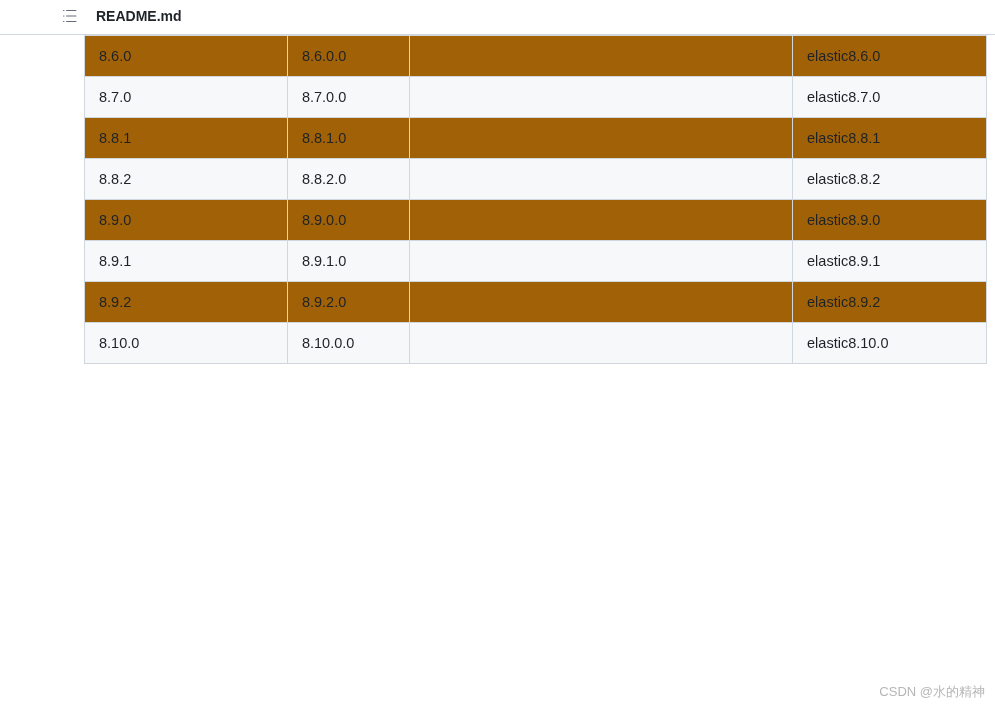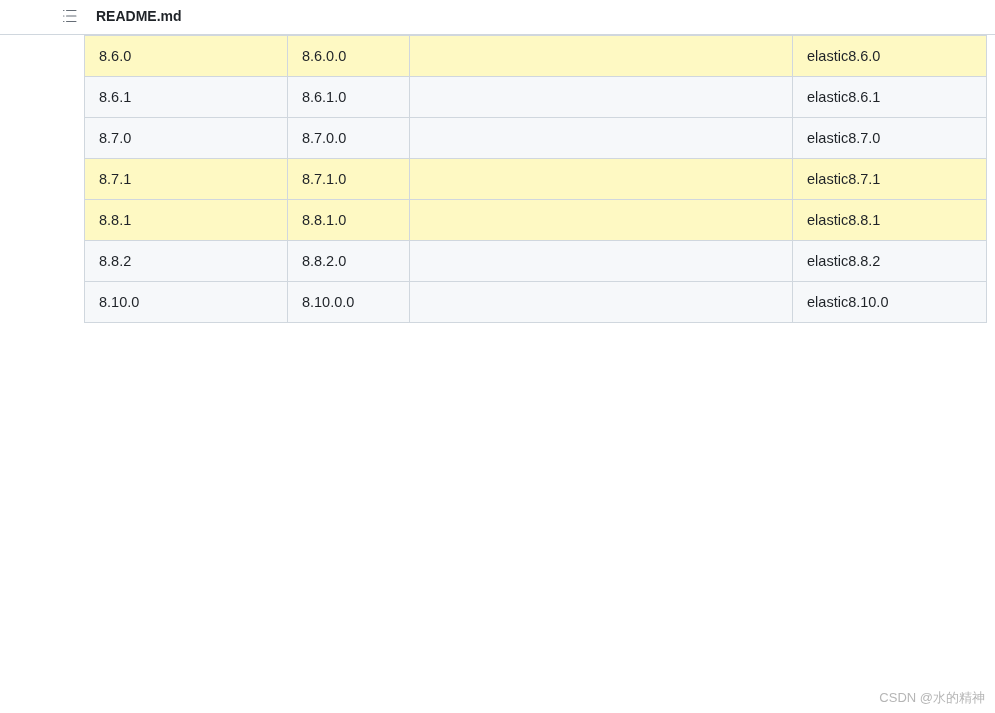--- a/index.html
+++ b/index.html
@@ -58,30 +58,30 @@
       border: 1px solid #d0d7de;
       padding: 12px 14px;
       font-size: 14.5px;
       color: #1f2328;
       vertical-align: middle;
     }
     table tr.odd td {
       background: #f6f8fa;
     }
     table tr.even td {
-      background: #fef9c3;
+      background: #a16207;
     }
     col.c0 { width: 22.5%; }
     col.c1 { width: 13.5%; }
     col.c2 { width: 42.5%; }
     col.c3 { width: 21.5%; }
     .watermark {
       position: fixed;
       right: 10px;
-      bottom: 6px;
+      bottom: 12px;
       color: rgba(120,120,120,0.55);
       font-size: 13px;
       font-family: "Microsoft YaHei", sans-serif;
       pointer-events: none;
     }
   </style>
 </head>
 <body>
 
 <div class="container">
@@ -105,48 +105,54 @@
             <col class="c3">
         </colgroup>
         <tbody id="table-body">
             <tr class="even">
               <td>8.6.0</td>
               <td>8.6.0.0</td>
               <td></td>
               <td>elastic8.6.0</td>
             </tr>
             <tr class="odd">
-              <td>8.6.1</td>
-              <td>8.6.1.0</td>
-              <td></td>
-              <td>elastic8.6.1</td>
-            </tr>
-            <tr class="odd">
               <td>8.7.0</td>
               <td>8.7.0.0</td>
               <td></td>
               <td>elastic8.7.0</td>
-            </tr>
-            <tr class="even">
-              <td>8.7.1</td>
-              <td>8.7.1.0</td>
-              <td></td>
-              <td>elastic8.7.1</td>
             </tr>
             <tr class="even">
               <td>8.8.1</td>
               <td>8.8.1.0</td>
               <td></td>
               <td>elastic8.8.1</td>
             </tr>
             <tr class="odd">
               <td>8.8.2</td>
               <td>8.8.2.0</td>
               <td></td>
               <td>elastic8.8.2</td>
+            </tr>
+            <tr class="even">
+              <td>8.9.0</td>
+              <td>8.9.0.0</td>
+              <td></td>
+              <td>elastic8.9.0</td>
+            </tr>
+            <tr class="odd">
+              <td>8.9.1</td>
+              <td>8.9.1.0</td>
+              <td></td>
+              <td>elastic8.9.1</td>
+            </tr>
+            <tr class="even">
+              <td>8.9.2</td>
+              <td>8.9.2.0</td>
+              <td></td>
+              <td>elastic8.9.2</td>
             </tr>
             <tr class="odd">
               <td>8.10.0</td>
               <td>8.10.0.0</td>
               <td></td>
               <td>elastic8.10.0</td>
             </tr>
           </tbody>
       </table>
     </div>

